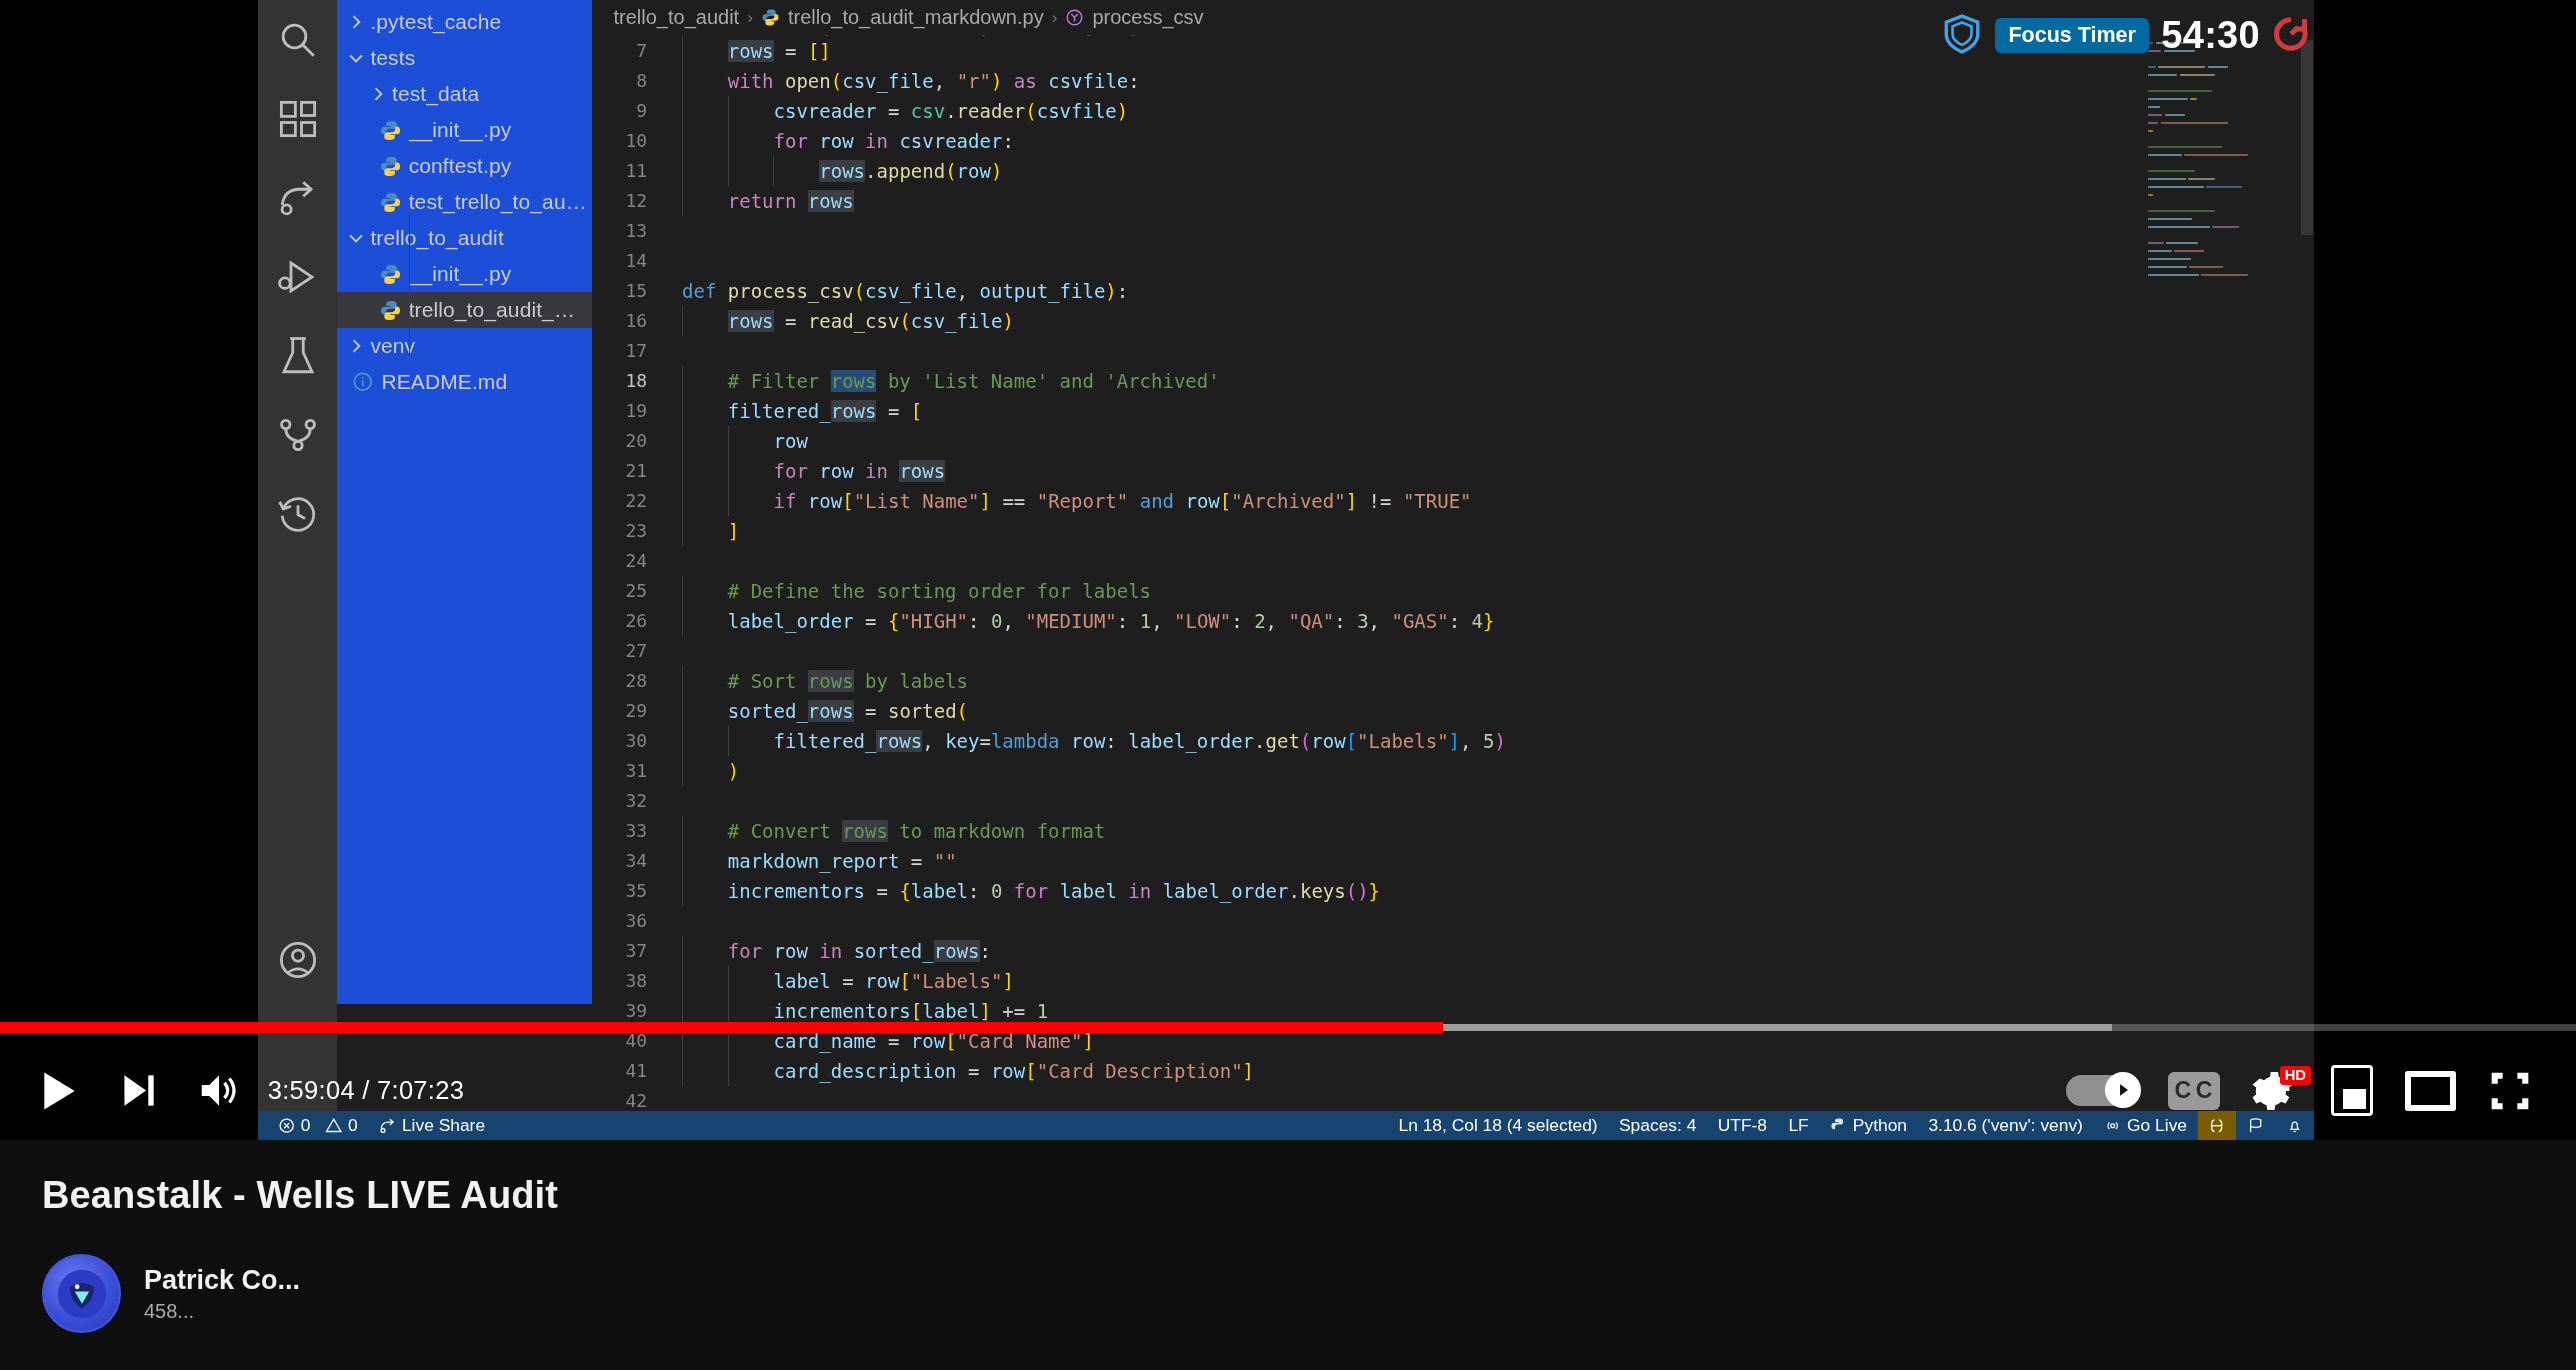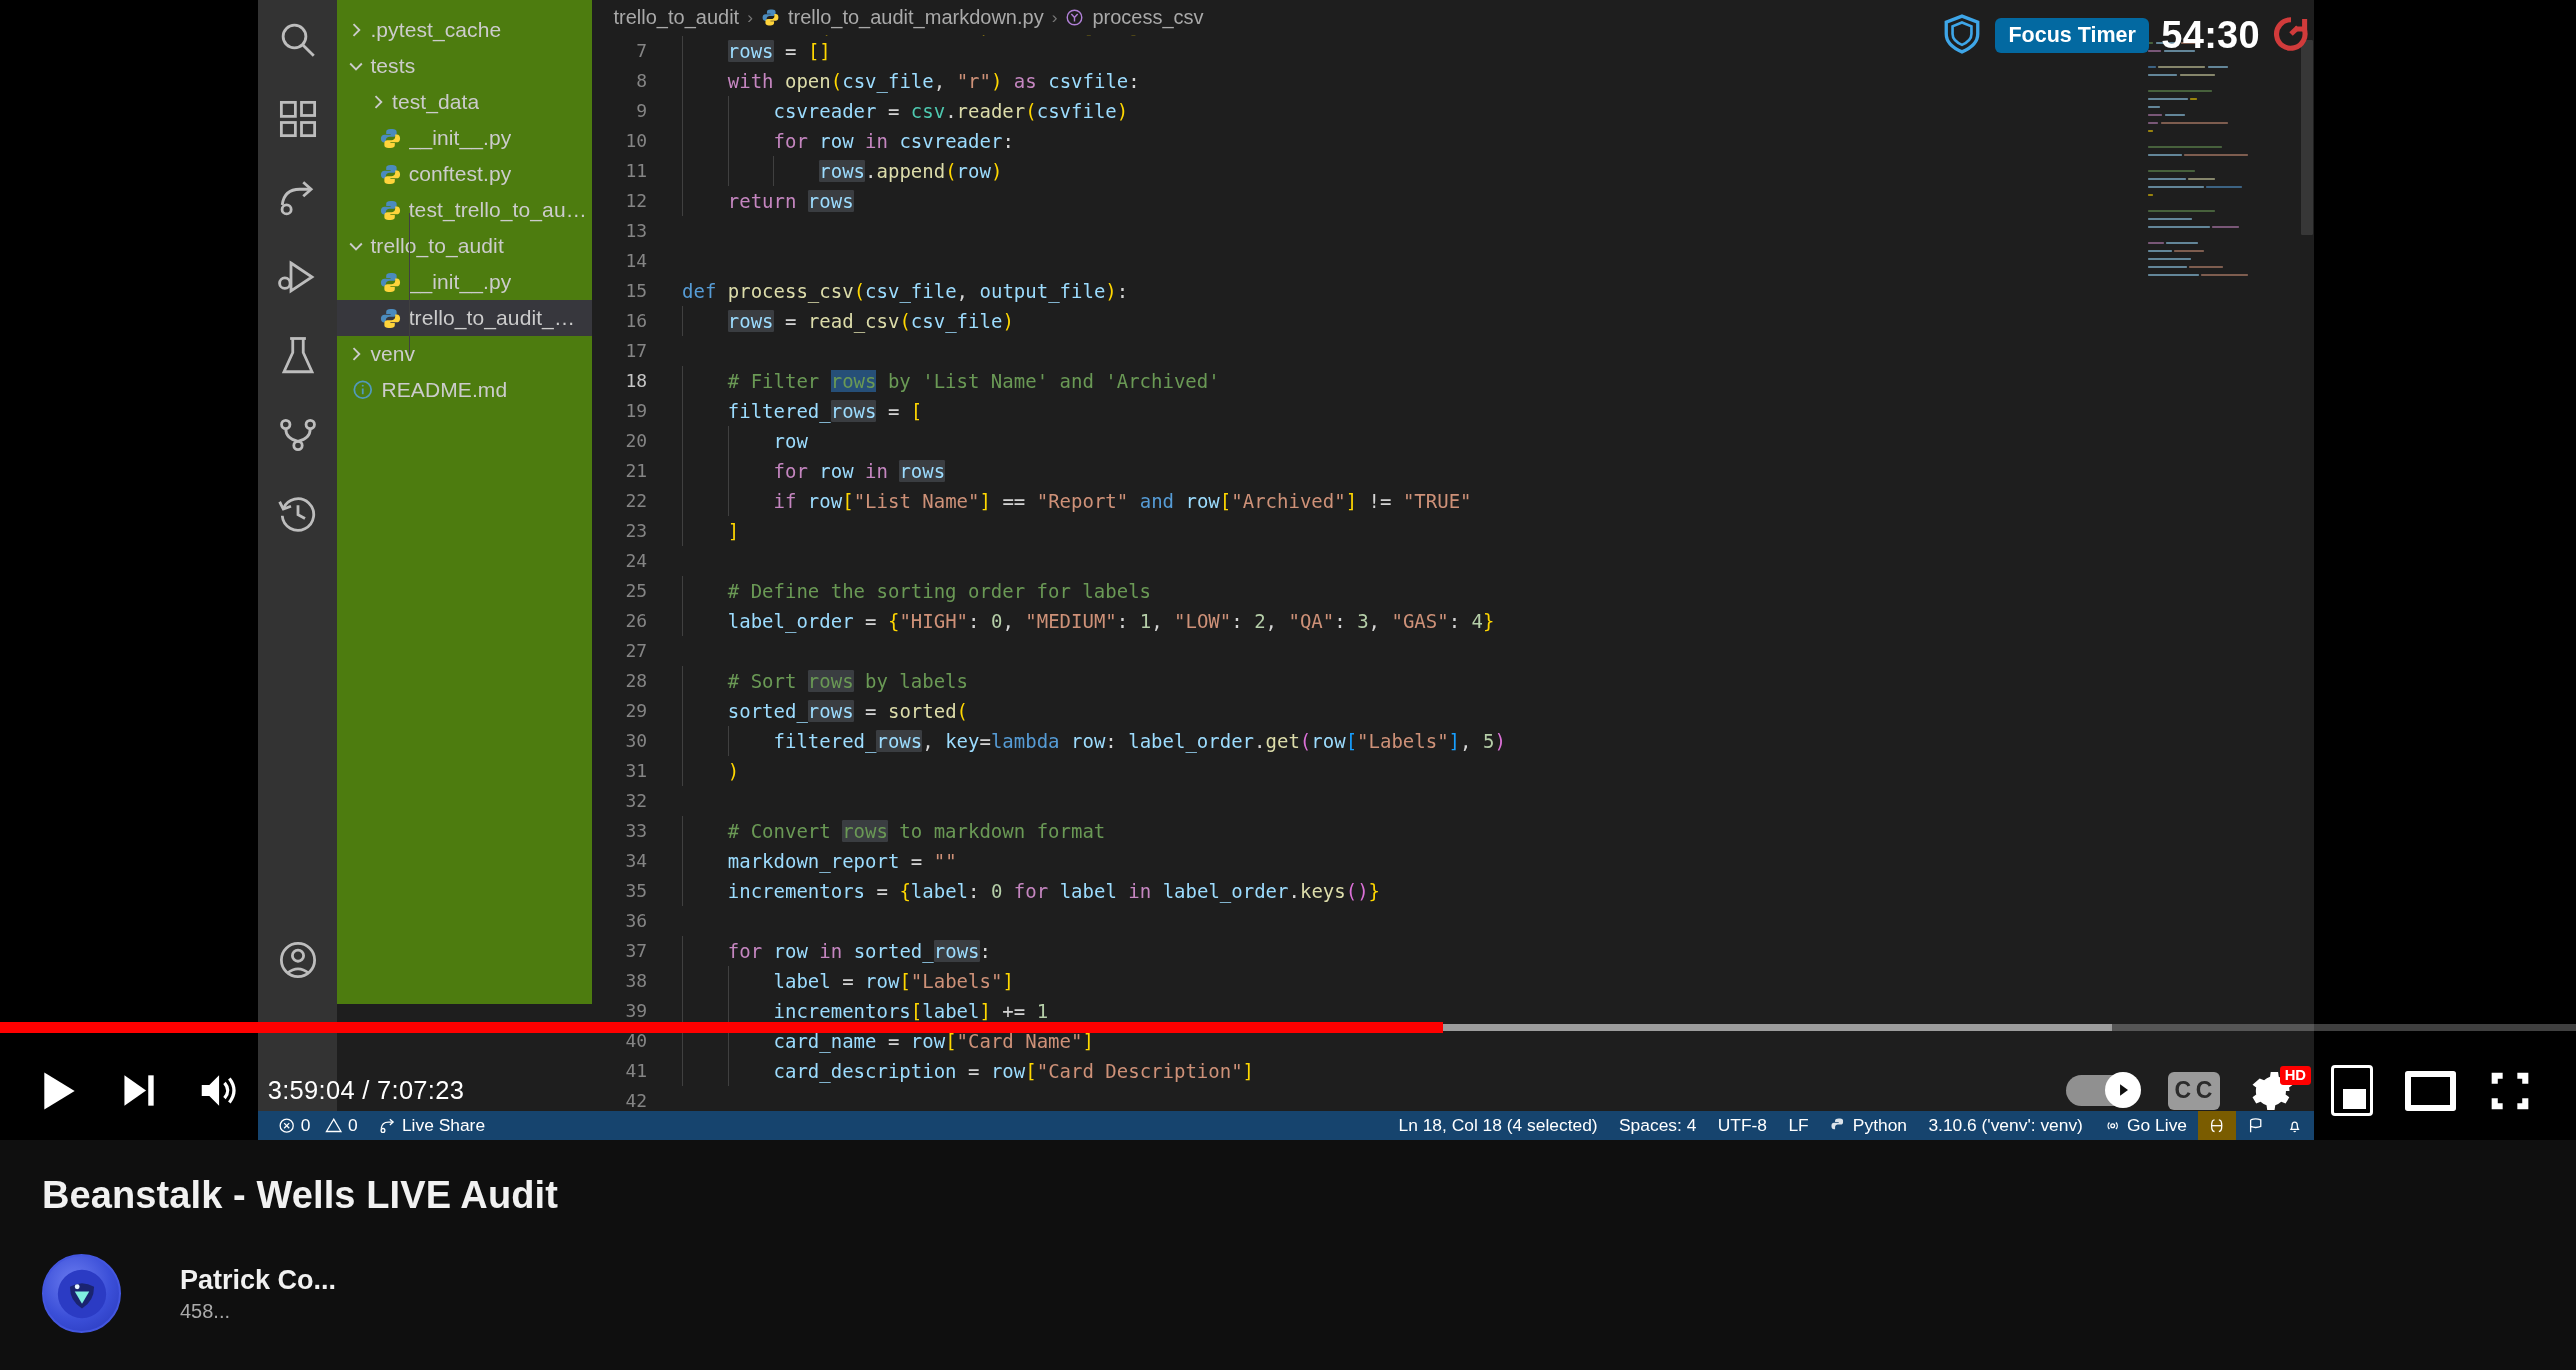--- a/index.html
+++ b/index.html
@@ -30,21 +30,21 @@
   .act-icon {
     width: 79px; height: 79px; display: flex; align-items: center; justify-content: center;
     color: #a8a8a8;
   }
   .act-icon svg { width: 42px; height: 42px; stroke: #bdbdbd; fill: none; stroke-width: 1.6; }
   .act-spacer { flex: 1; }
 
   
   .explorer {
     position: absolute; left: 79px; top: 0; width: 255px; height: 1004px;
-    background: #4d7c0f; padding-top: 12px;
+    background: #1d4ed8; padding-top: 4px;
     font-size: 21px; color: #cccccc;
   }
   .tree-row {
     display: flex; align-items: center; height: 36px; padding-left: 9.4px; white-space: nowrap;
   }
   .tree-row.selected { background: #37373d; }
   .chev {
     width: 20px; height: 20px; flex: 0 0 20px; position: relative; margin-right: 4px;
     color: #cccccc;
   }
@@ -180,21 +180,21 @@
     font-size: 38px; font-weight: bold; letter-spacing: 0.1px; white-space: nowrap;
   }
   .channel-row { position: absolute; left: 42px; top: 114px; display: flex; align-items: center; gap: 23px; }
   .avatar {
     width: 79px; height: 79px; border-radius: 50%;
     background: radial-gradient(circle at 40% 35%, #6b7cf0 0%, #3b4fd8 55%, #2636b8 100%);
     display: flex; align-items: center; justify-content: center; overflow: hidden;
     border: 2px solid #4356e0;
   }
   .avatar svg { width: 58px; height: 58px; }
-  .ch-text { display: flex; flex-direction: column; gap: 4px; margin-left: 36px; }
+  .ch-text { display: flex; flex-direction: column; gap: 4px; }
   .ch-name { color: #f1f1f1; font-size: 27px; font-weight: bold; white-space: nowrap; }
   .ch-subs { color: #aaaaaa; font-size: 20px; white-space: nowrap; }
   .sub-btn {
     margin-left: 29.5px; height: 67px; background: #272727; border-radius: 34px;
     display: flex; align-items: center; gap: 14.8px; padding: 0 28px; color: #f1f1f1;
     font-size: 27px; font-weight: bold; white-space: nowrap;
   }
   .sub-btn svg { width: 29.5px; height: 29.5px; stroke: #f1f1f1; fill: none; stroke-width: 2.4; }
   .sub-chev svg { width: 27px; height: 27px; }
 </style>

